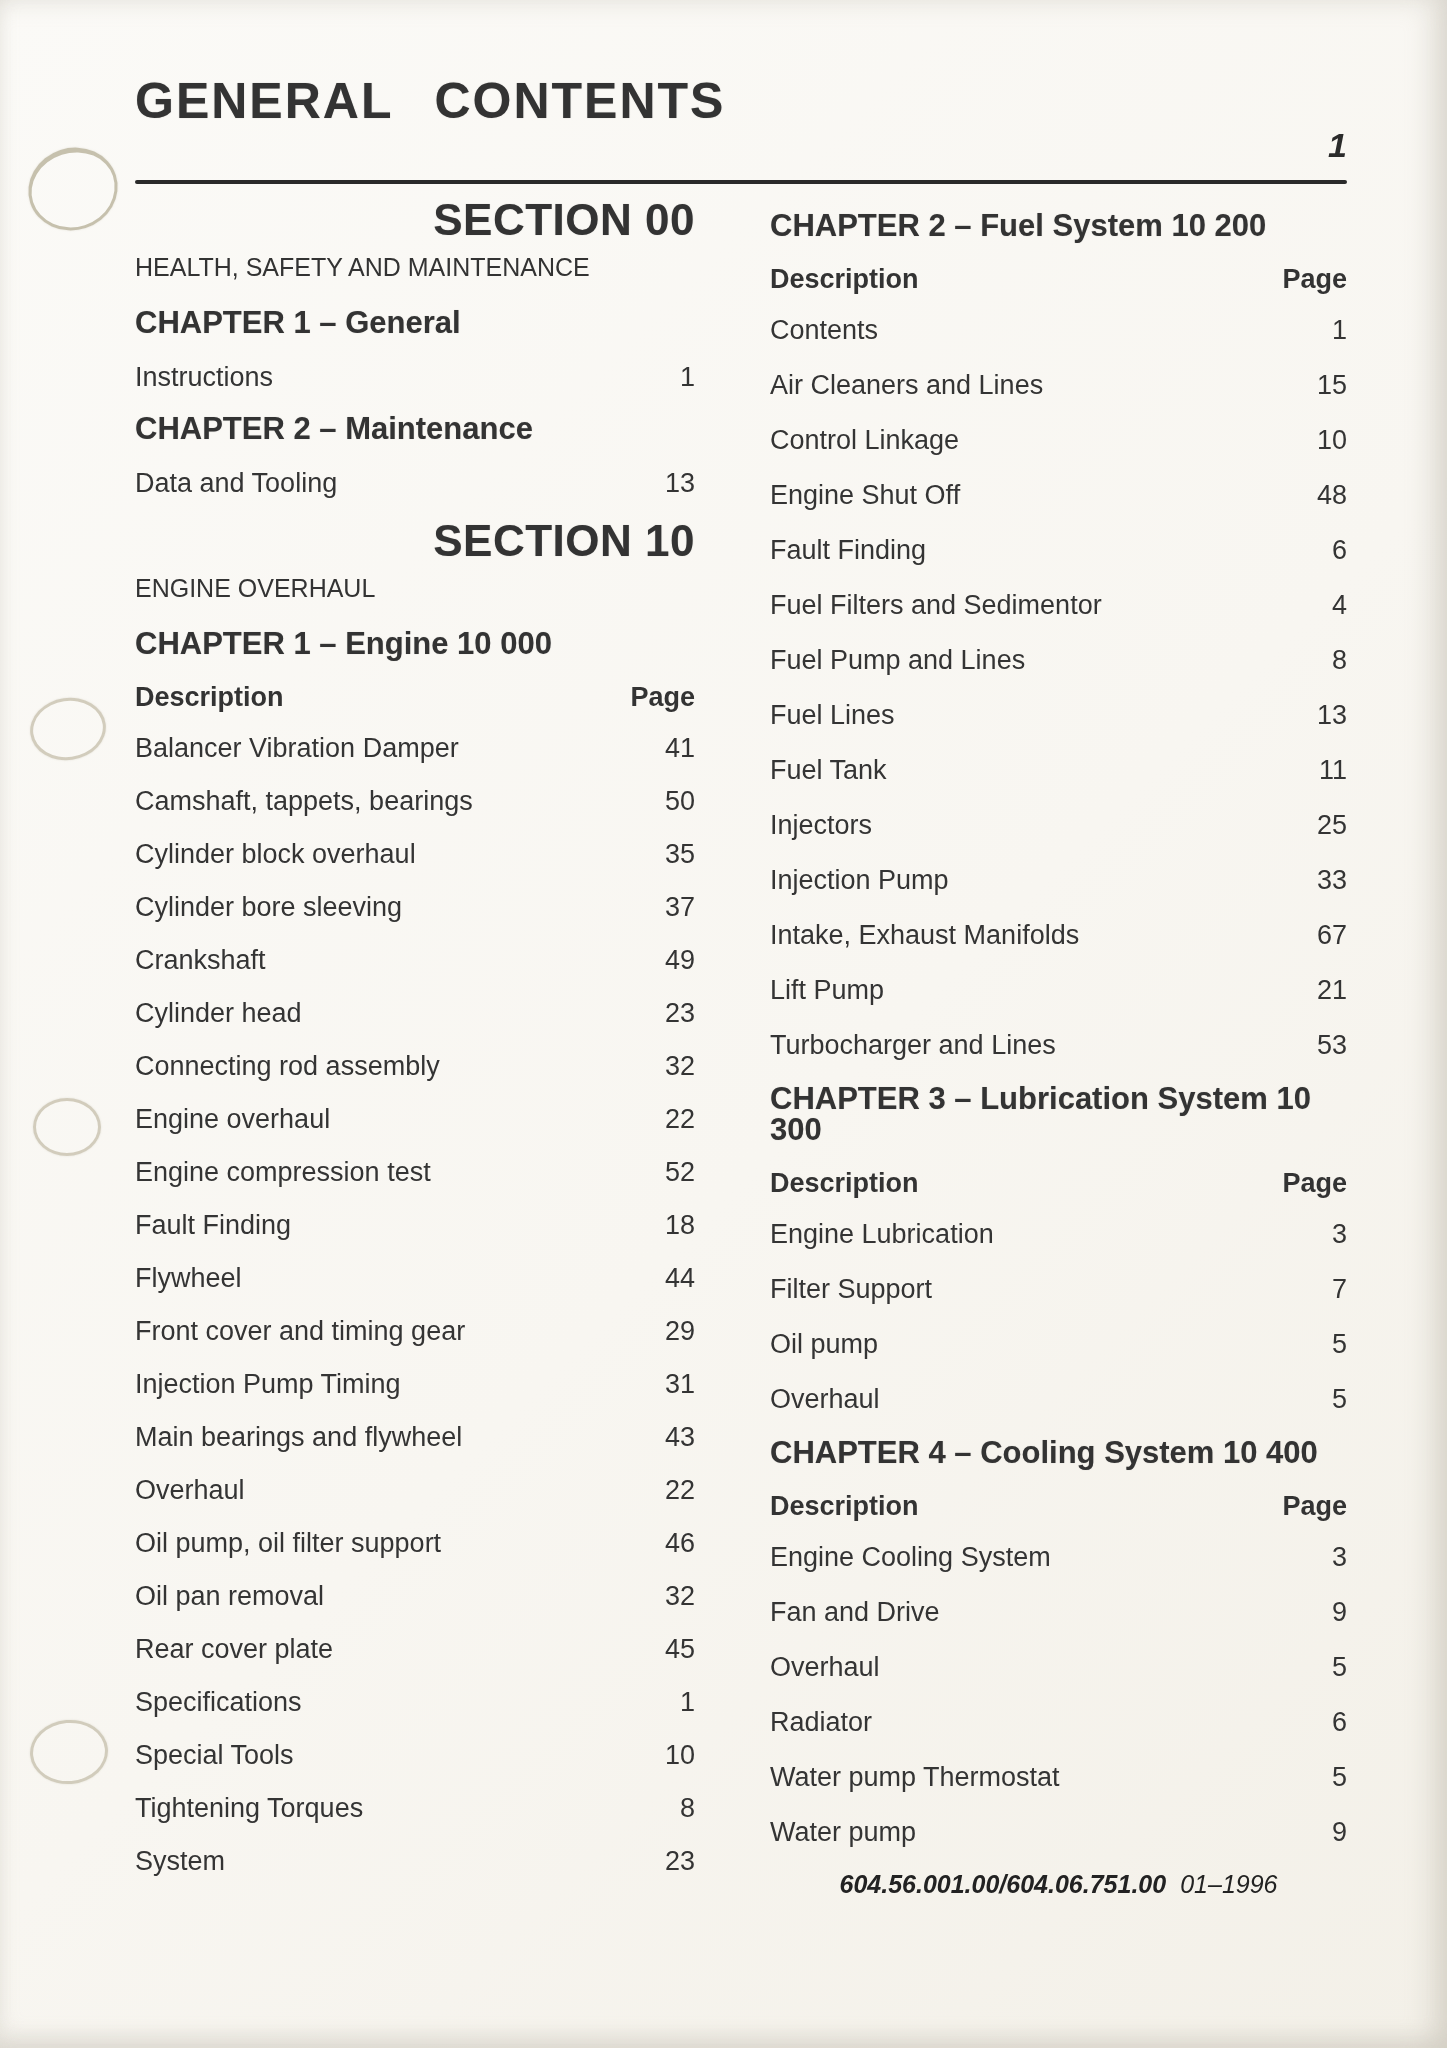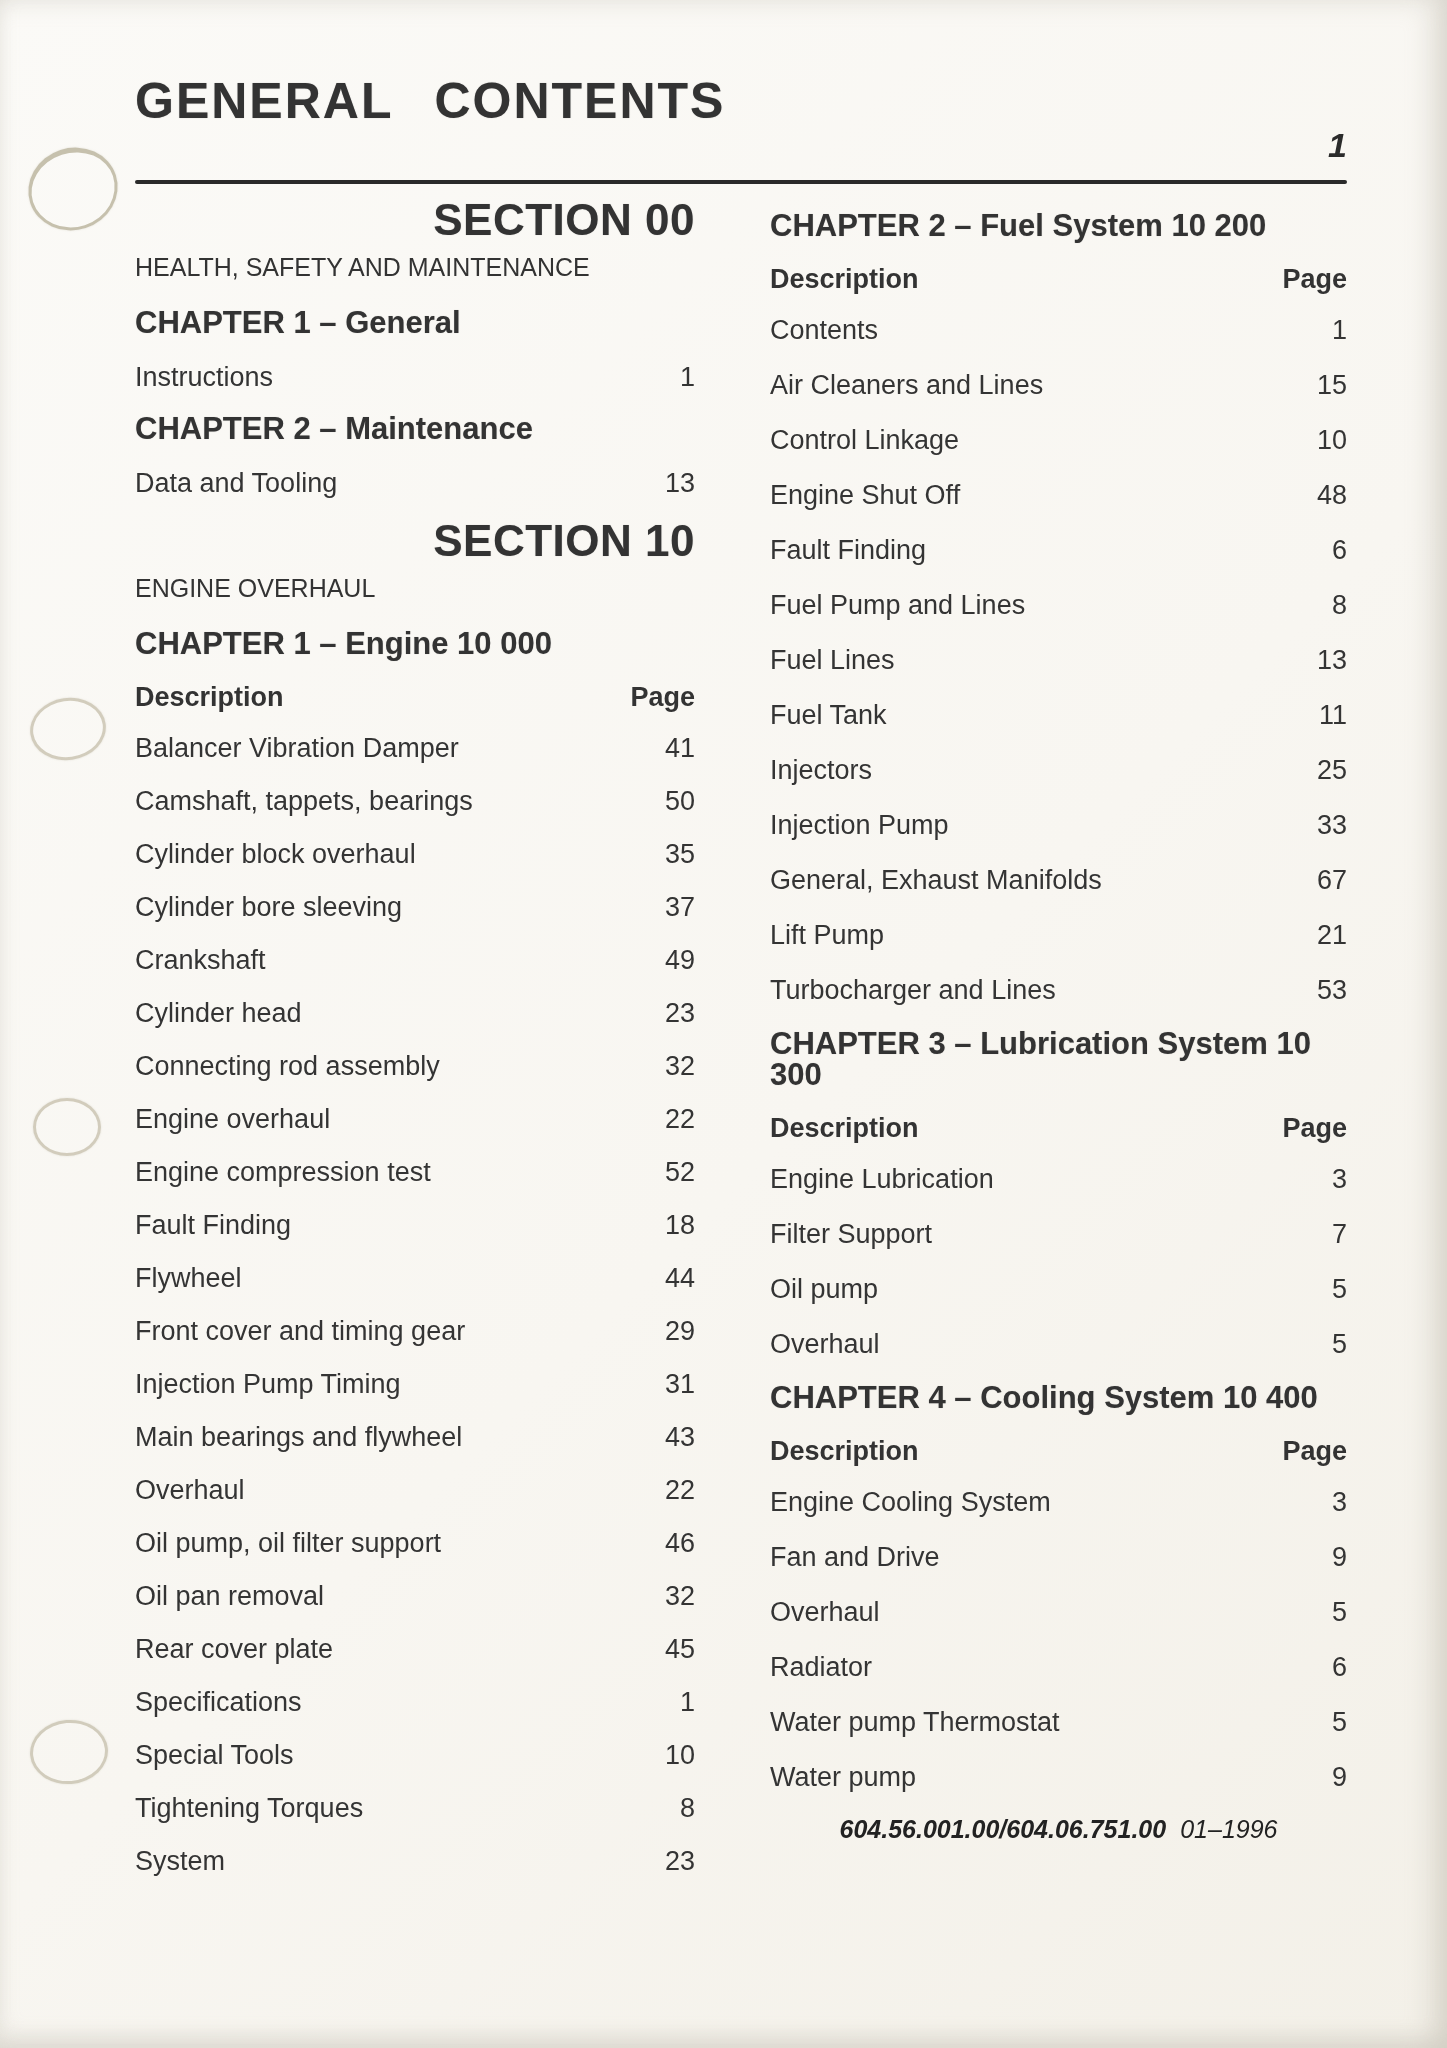--- a/index.html
+++ b/index.html
@@ -253,20 +253,25 @@
         <span class="label">Engine Shut Off</span>
         <span class="dots"></span>
         <span class="pg">48</span>
       </div>
       <div class="entry">
         <span class="label">Fault Finding</span>
         <span class="dots"></span>
         <span class="pg">6</span>
       </div>
       <div class="entry">
+        <span class="label">Fuel Filters and Sedimentor</span>
+        <span class="dots"></span>
+        <span class="pg">4</span>
+      </div>
+      <div class="entry">
         <span class="label">Fuel Pump and Lines</span>
         <span class="dots"></span>
         <span class="pg">8</span>
       </div>
       <div class="entry">
         <span class="label">Fuel Lines</span>
         <span class="dots"></span>
         <span class="pg">13</span>
       </div>
       <div class="entry">
@@ -278,21 +283,21 @@
         <span class="label">Injectors</span>
         <span class="dots"></span>
         <span class="pg">25</span>
       </div>
       <div class="entry">
         <span class="label">Injection Pump</span>
         <span class="dots"></span>
         <span class="pg">33</span>
       </div>
       <div class="entry">
-        <span class="label">General, Exhaust Manifolds</span>
+        <span class="label">Intake, Exhaust Manifolds</span>
         <span class="dots"></span>
         <span class="pg">67</span>
       </div>
       <div class="entry">
         <span class="label">Lift Pump</span>
         <span class="dots"></span>
         <span class="pg">21</span>
       </div>
       <div class="entry">
         <span class="label">Turbocharger and Lines</span>

